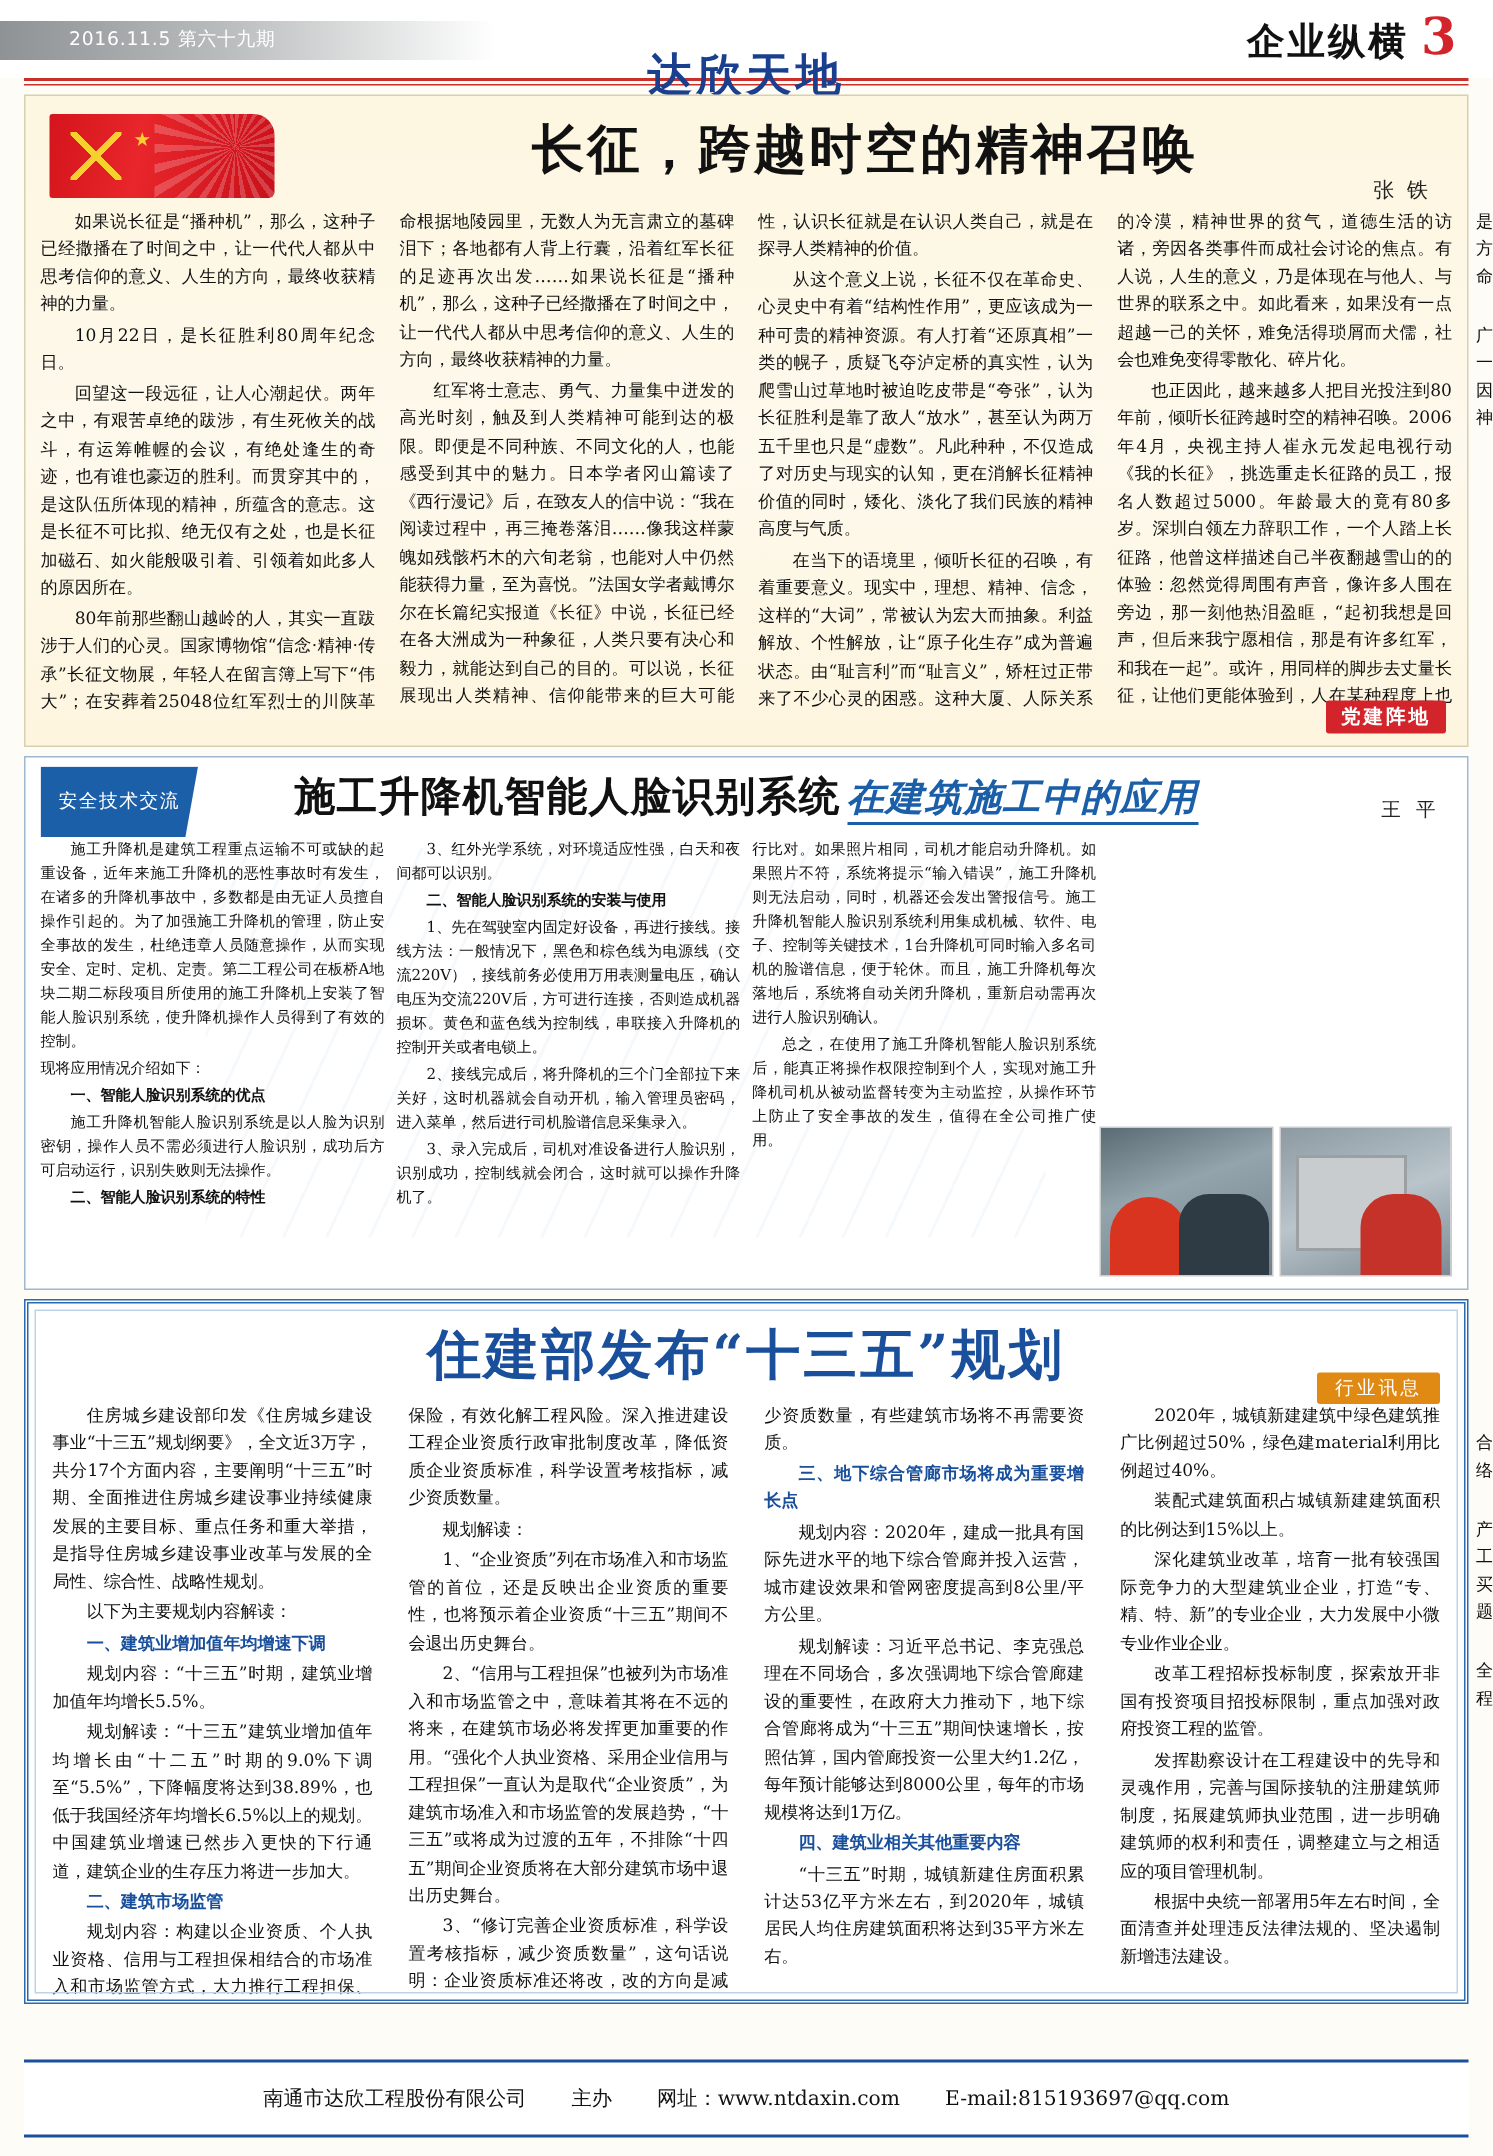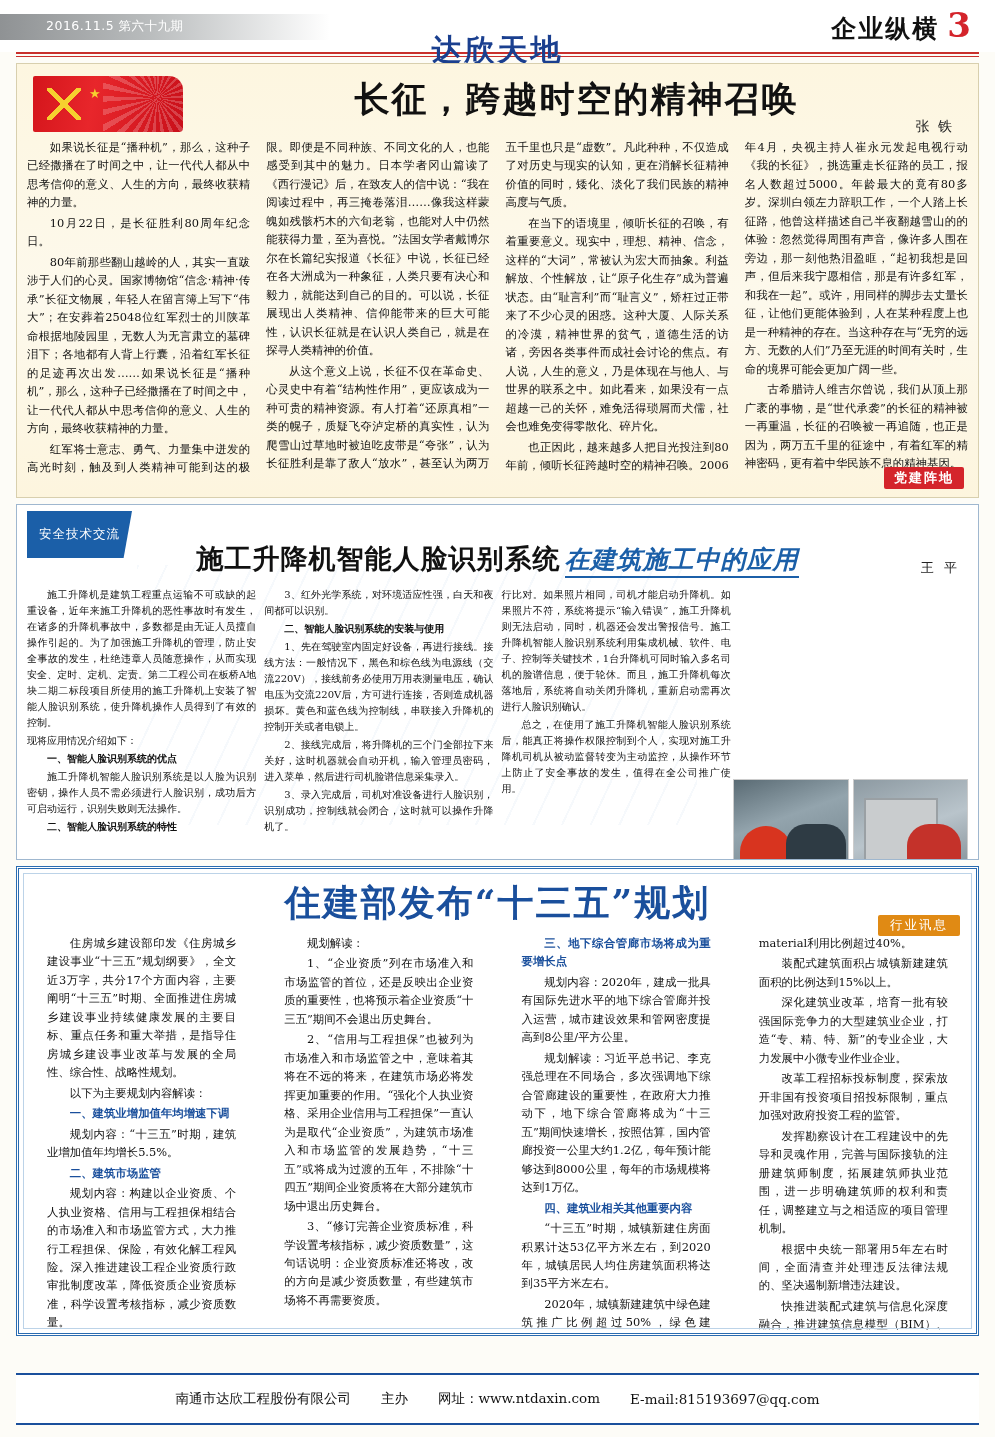--- a/index.html
+++ b/index.html
@@ -148,21 +148,21 @@
     background:
       radial-gradient(circle at 25% 45%, #1a5fa8 0 2px, transparent 3px),
       repeating-linear-gradient(115deg, rgba(26,95,168,.35) 0 2px, transparent 2px 26px);
   }
   .a2-tag {
     position: absolute; left: 10px; top: 6px;
     background: #1b5fa8; color: #ffffff; font-size: 12.5px;
     padding: 15px 12px; letter-spacing: 1px;
     clip-path: polygon(0 0, 100% 0, 92% 100%, 0 100%);
   }
-  .a2-head { position: relative; height: 50px; text-align: center; margin-top: 28px; }
+  .a2-head { position: relative; height: 50px; text-align: center; }
   .a2-title1 {
     display: inline-block;
     font-size: 27px; font-weight: bold; color: #111;
     letter-spacing: 1px; margin-top: 4px;
     font-family: "DejaVu Serif", "Liberation Serif", serif;
   }
   .a2-title2 {
     display: inline-block;
     font-size: 25px; font-weight: bold; color: #1b5fa8;
     letter-spacing: 1px; font-style: italic;
@@ -233,21 +233,21 @@
     position: absolute; right: 16px; top: 46px;
     background: #e08a14; color: #fff; font-size: 12.5px;
     padding: 2px 12px; border-radius: 2px; letter-spacing: 2px;
   }
   .a3-cols {
     column-count: 4; column-gap: 16px;
     font-size: 11.4px; line-height: 1.62; text-align: justify;
     font-family: "DejaVu Serif", "Liberation Serif", serif;
     height: 402px;
   }
-  .a3-cols p { margin: 0 16px 2px; text-indent: 2em; }
+  .a3-cols p { margin: 0 4px 2px; text-indent: 2em; }
   .a3-cols p.sub { font-weight: bold; color: #1a4f9c; }
   .a3-cols p.right { text-align: right; text-indent: 0; }
 
   
   .footer {
     position: absolute; left: 16px; right: 16px; bottom: 12px;
     height: 52px;
     border-top: 2px solid #1a4f9c;
     border-bottom: 2px solid #1a4f9c;
     display: flex; align-items: center; justify-content: center;
@@ -279,20 +279,21 @@
       <div class="a1-flag">
         <span class="rays"></span>
         <span class="star">★</span>
       </div>
       <div class="a1-title">长征，跨越时空的精神召唤</div>
       <div class="a1-author">张 铁</div>
     </div>
     <div class="a1-cols">
       <p>如果说长征是“播种机”，那么，这种子已经撒播在了时间之中，让一代代人都从中思考信仰的意义、人生的方向，最终收获精神的力量。</p>
       <p>10月22日，是长征胜利80周年纪念日。</p>
+      <p>回望这一段远征，让人心潮起伏。两年之中，有艰苦卓绝的跋涉，有生死攸关的战斗，有运筹帷幄的会议，有绝处逢生的奇迹，也有谁也豪迈的胜利。而贯穿其中的，是这队伍所体现的精神，所蕴含的意志。这是长征不可比拟、绝无仅有之处，也是长征加磁石、如火能般吸引着、引领着如此多人的原因所在。</p>
       <p>80年前那些翻山越岭的人，其实一直跋涉于人们的心灵。国家博物馆“信念·精神·传承”长征文物展，年轻人在留言簿上写下“伟大”；在安葬着25048位红军烈士的川陕革命根据地陵园里，无数人为无言肃立的墓碑泪下；各地都有人背上行囊，沿着红军长征的足迹再次出发……如果说长征是“播种机”，那么，这种子已经撒播在了时间之中，让一代代人都从中思考信仰的意义、人生的方向，最终收获精神的力量。</p>
       <p>红军将士意志、勇气、力量集中迸发的高光时刻，触及到人类精神可能到达的极限。即便是不同种族、不同文化的人，也能感受到其中的魅力。日本学者冈山篇读了《西行漫记》后，在致友人的信中说：“我在阅读过程中，再三掩卷落泪……像我这样蒙魄如残骸朽木的六旬老翁，也能对人中仍然能获得力量，至为喜悦。”法国女学者戴博尔尔在长篇纪实报道《长征》中说，长征已经在各大洲成为一种象征，人类只要有决心和毅力，就能达到自己的目的。可以说，长征展现出人类精神、信仰能带来的巨大可能性，认识长征就是在认识人类自己，就是在探寻人类精神的价值。</p>
       <p>从这个意义上说，长征不仅在革命史、心灵史中有着“结构性作用”，更应该成为一种可贵的精神资源。有人打着“还原真相”一类的幌子，质疑飞夺泸定桥的真实性，认为爬雪山过草地时被迫吃皮带是“夸张”，认为长征胜利是靠了敌人“放水”，甚至认为两万五千里也只是“虚数”。凡此种种，不仅造成了对历史与现实的认知，更在消解长征精神价值的同时，矮化、淡化了我们民族的精神高度与气质。</p>
       <p>在当下的语境里，倾听长征的召唤，有着重要意义。现实中，理想、精神、信念，这样的“大词”，常被认为宏大而抽象。利益解放、个性解放，让“原子化生存”成为普遍状态。由“耻言利”而“耻言义”，矫枉过正带来了不少心灵的困惑。这种大厦、人际关系的冷漠，精神世界的贫气，道德生活的访诸，旁因各类事件而成社会讨论的焦点。有人说，人生的意义，乃是体现在与他人、与世界的联系之中。如此看来，如果没有一点超越一己的关怀，难免活得琐屑而犬儒，社会也难免变得零散化、碎片化。</p>
       <p>也正因此，越来越多人把目光投注到80年前，倾听长征跨越时空的精神召唤。2006年4月，央视主持人崔永元发起电视行动《我的长征》，挑选重走长征路的员工，报名人数超过5000。年龄最大的竟有80多岁。深圳白领左力辞职工作，一个人踏上长征路，他曾这样描述自己半夜翻越雪山的的体验：忽然觉得周围有声音，像许多人围在旁边，那一刻他热泪盈眶，“起初我想是回声，但后来我宁愿相信，那是有许多红军，和我在一起”。或许，用同样的脚步去丈量长征，让他们更能体验到，人在某种程度上也是一种精神的存在。当这种存在与“无穷的远方、无数的人们”乃至无涯的时间有关时，生命的境界可能会更加广阔一些。</p>
       <p>古希腊诗人维吉尔曾说，我们从顶上那广袤的事物，是“世代承袭”的长征的精神被一再重温，长征的召唤被一再追随，也正是因为，两万五千里的征途中，有着红军的精神密码，更有着中华民族不息的精神基因。</p>
     </div>
     <div class="a1-badge">党建阵地</div>
   </div>
 
@@ -333,20 +334,21 @@
   </div>
 
   <div class="a3">
     <div class="a3-title">住建部发布“十三五”规划</div>
     <div class="a3-badge">行业讯息</div>
     <div class="a3-cols">
       <p>住房城乡建设部印发《住房城乡建设事业“十三五”规划纲要》，全文近3万字，共分17个方面内容，主要阐明“十三五”时期、全面推进住房城乡建设事业持续健康发展的主要目标、重点任务和重大举措，是指导住房城乡建设事业改革与发展的全局性、综合性、战略性规划。</p>
       <p class="noind">以下为主要规划内容解读：</p>
       <p class="sub">一、建筑业增加值年均增速下调</p>
       <p>规划内容：“十三五”时期，建筑业增加值年均增长5.5%。</p>
+      <p>规划解读：“十三五”建筑业增加值年均增长由“十二五”时期的9.0%下调至“5.5%”，下降幅度将达到38.89%，也低于我国经济年均增长6.5%以上的规划。中国建筑业增速已然步入更快的下行通道，建筑企业的生存压力将进一步加大。</p>
       <p class="sub">二、建筑市场监管</p>
       <p>规划内容：构建以企业资质、个人执业资格、信用与工程担保相结合的市场准入和市场监管方式，大力推行工程担保、保险，有效化解工程风险。深入推进建设工程企业资质行政审批制度改革，降低资质企业资质标准，科学设置考核指标，减少资质数量。</p>
       <p>规划解读：</p>
       <p>1、“企业资质”列在市场准入和市场监管的首位，还是反映出企业资质的重要性，也将预示着企业资质“十三五”期间不会退出历史舞台。</p>
       <p>2、“信用与工程担保”也被列为市场准入和市场监管之中，意味着其将在不远的将来，在建筑市场必将发挥更加重要的作用。“强化个人执业资格、采用企业信用与工程担保”一直认为是取代“企业资质”，为建筑市场准入和市场监管的发展趋势，“十三五”或将成为过渡的五年，不排除“十四五”期间企业资质将在大部分建筑市场中退出历史舞台。</p>
       <p>3、“修订完善企业资质标准，科学设置考核指标，减少资质数量”，这句话说明：企业资质标准还将改，改的方向是减少资质数量，有些建筑市场将不再需要资质。</p>
       <p class="sub">三、地下综合管廊市场将成为重要增长点</p>
       <p>规划内容：2020年，建成一批具有国际先进水平的地下综合管廊并投入运营，城市建设效果和管网密度提高到8公里/平方公里。</p>
       <p>规划解读：习近平总书记、李克强总理在不同场合，多次强调地下综合管廊建设的重要性，在政府大力推动下，地下综合管廊将成为“十三五”期间快速增长，按照估算，国内管廊投资一公里大约1.2亿，每年预计能够达到8000公里，每年的市场规模将达到1万亿。</p>
       <p class="sub">四、建筑业相关其他重要内容</p>

